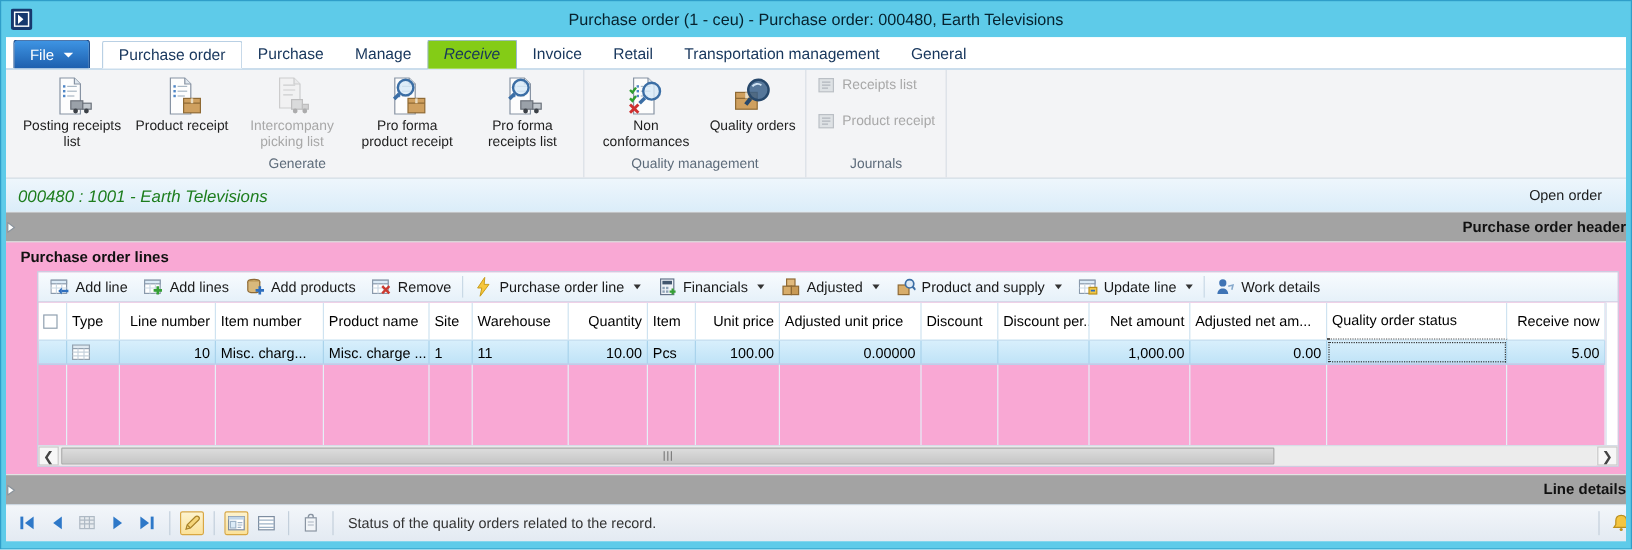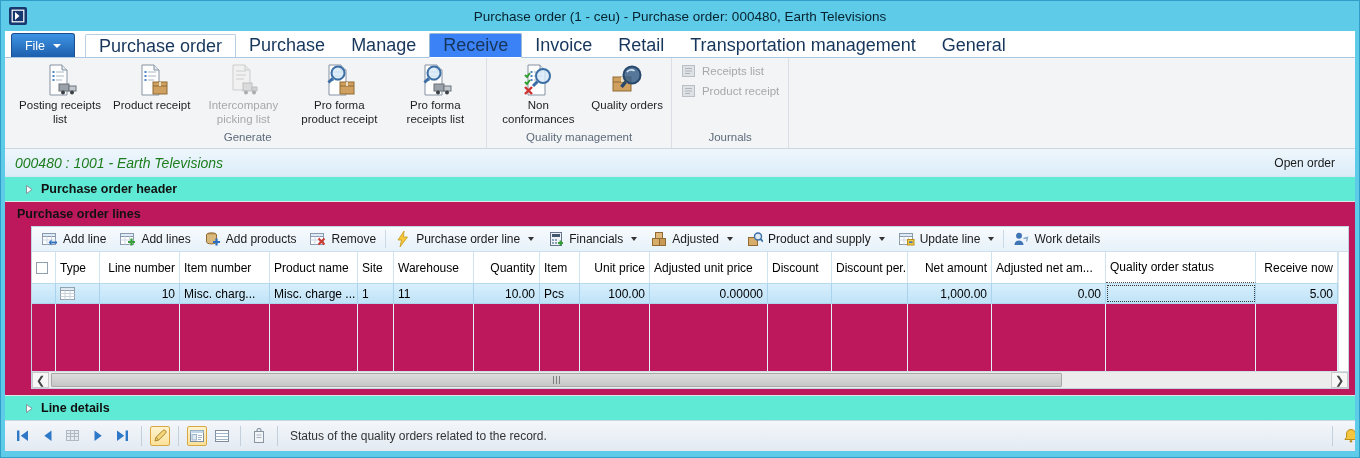--- a/index.html
+++ b/index.html
@@ -8,50 +8,50 @@
   .titlebar { position:absolute; left:0; top:0; right:0; height:30px; display:flex; align-items:center;border-radius:11px; }
   .appicon { position:absolute; left:8px; top:6px; width:18px; height:18px; }
   .title { flex:1; text-align:center; font-size:13.5px; color:#06222e; }
   .client { position:absolute; left:4px; right:4px; top:30px; bottom:6px; background:#fff; display:flex; flex-direction:column; overflow:hidden; }
 
   
   .tabstrip { height:27px; background:#fff; display:flex; align-items:flex-end; padding-left:6px; border-bottom:1px solid #a9c7e0; position:relative; }
   .file-btn { height:24px; display:flex; align-items:center; justify-content:center; width:64px; margin-bottom:0; border-radius:3px 3px 0 0; background:linear-gradient(#3e94e3,#1d5fae); border:1px solid #1b4e8f; border-bottom:none; color:#fff; font-size:12.5px; cursor:default; }
   .file-arrow { width:0; height:0; border-left:4px solid transparent; border-right:4px solid transparent; border-top:4px solid #fff; margin-left:8px; }
   .tabs { display:flex; align-items:flex-end; margin-left:10px; height:100%; }
-  .tab { padding:0 13px; height:23px; line-height:22px; font-size:18px; color:#17365c; white-space:nowrap;text-align:center; }
+  .tab { padding:0 13px; height:23px; line-height:22px; font-size:13px; color:#17365c; white-space:nowrap;text-align:center; }
   .tab.boxed { border:1px solid #b9d0e4; border-bottom:none; background:#fff; border-radius:2px 2px 0 0; }
-  .tab.active { border:1px solid #9cb8d2; border-bottom:1px solid #fff; background:#3b82f6; margin-bottom:-1px; height:25px; border-radius:2px 2px 0 0; }
+  .tab.active { border:1px solid #9cb8d2; border-bottom:1px solid #fff; background:#84cc16; margin-bottom:-1px; height:25px; border-radius:2px 2px 0 0;font-style:italic; }
 
   
   .ribbon { height:91px; background:#f3f4f6; border-bottom:1px solid #ccd7e1; display:flex; padding-left:4px; overflow:hidden; }
   .rgroup { display:flex; flex-direction:column; border-right:1px solid #d9dfe5; padding:1px 3px 0; }
   .rbtns { flex:1; display:flex; align-items:flex-start; }
-  .rbtns.vert { flex-direction:column; justify-content:flex-start; gap:4px; padding:4px 6px 0; }
+  .rbtns.vert { flex-direction:column; justify-content:flex-start; gap:14px; padding:4px 6px 0; }
   .rlabel { height:17px; text-align:center; font-size:11.5px; color:#5d6b7a; padding-bottom:2px; }
   .rbtn { max-width:96px; min-width:56px; padding:4px 5px 0; display:flex; flex-direction:column; align-items:center; font-size:11.5px; line-height:1.18; color:#1e1e1e; text-align:center; height:70px; }
   .rbtn .ric { width:34px; height:34px; margin-bottom:2px; }
   .rbtn.disabled { color:#a8a8a8; }
   .rbtn.disabled .ric { opacity:.55; filter:grayscale(1); }
   .sbtn { display:flex; align-items:center; gap:5px; font-size:11.5px; color:#1e1e1e; }
   .sbtn.disabled { color:#a8a8a8; }
   .sbtn.disabled svg { opacity:.75; }
 
   
   .banner { height:28px; background:linear-gradient(#eef6fc,#dbedf9); display:flex; align-items:center; padding:0 10px; border-bottom:1px solid #d7e6f2; }
   .banner-text { color:#1d7d1d; font-size:14px; flex:1;font-style:italic; }
   .banner-status { font-size:12px; color:#1a1a1a; padding-right:10px; }
 
   
-  .secrow { height:25px; display:flex; align-items:center; padding-left:20px; gap:8px; background:#5eead4; border-bottom:1px solid #e3e3e3; }
+  .secrow { height:25px; display:flex; align-items:center; padding-left:0; gap:8px; background:#a3a3a3; border-bottom:1px solid #e3e3e3;justify-content:space-between; }
   .sectitle { font-weight:bold; font-size:12.5px; color:#111; }
   .secrow.ld { border-top:1px solid #e3e3e3; border-bottom:none; }
 
   
-  .lines-sec { flex:1; display:flex; flex-direction:column; min-height:0; background:#be185d; padding:0 6px 6px 26px; }
+  .lines-sec { flex:1; display:flex; flex-direction:column; min-height:0; background:#f9a8d4; padding:0 6px 6px 26px; }
   .lines-title { height:24px; display:flex; align-items:center; margin-left:-14px; }
   .panel { flex:1; border:1px solid #c3d5e4; display:flex; flex-direction:column; min-height:0; }
   .toolbar { height:25px; background:linear-gradient(#f8fbfe,#e6f1f9); border-bottom:1px solid #cfdfec; display:flex; align-items:center; padding:0 3px; font-size:12px; color:#1a1a1a; white-space:nowrap; }
   .tbtn { display:flex; align-items:center; gap:5px; padding:0 7px; height:21px; }
   .tsep { width:1px; height:18px; background:#c9d9e6; margin:0 2px; }
   .dd-arrow { width:0; height:0; border-left:3.5px solid transparent; border-right:3.5px solid transparent; border-top:4px solid #333; margin-left:3px; }
 
   .gridarea { flex:1; display:flex; min-height:0; }
   .gridcols { flex:1; display:flex; flex-direction:column; min-width:0; overflow:hidden; }
   .vstrip { width:10px; border-left:1px solid #d9e6f0; background:#fff; }

